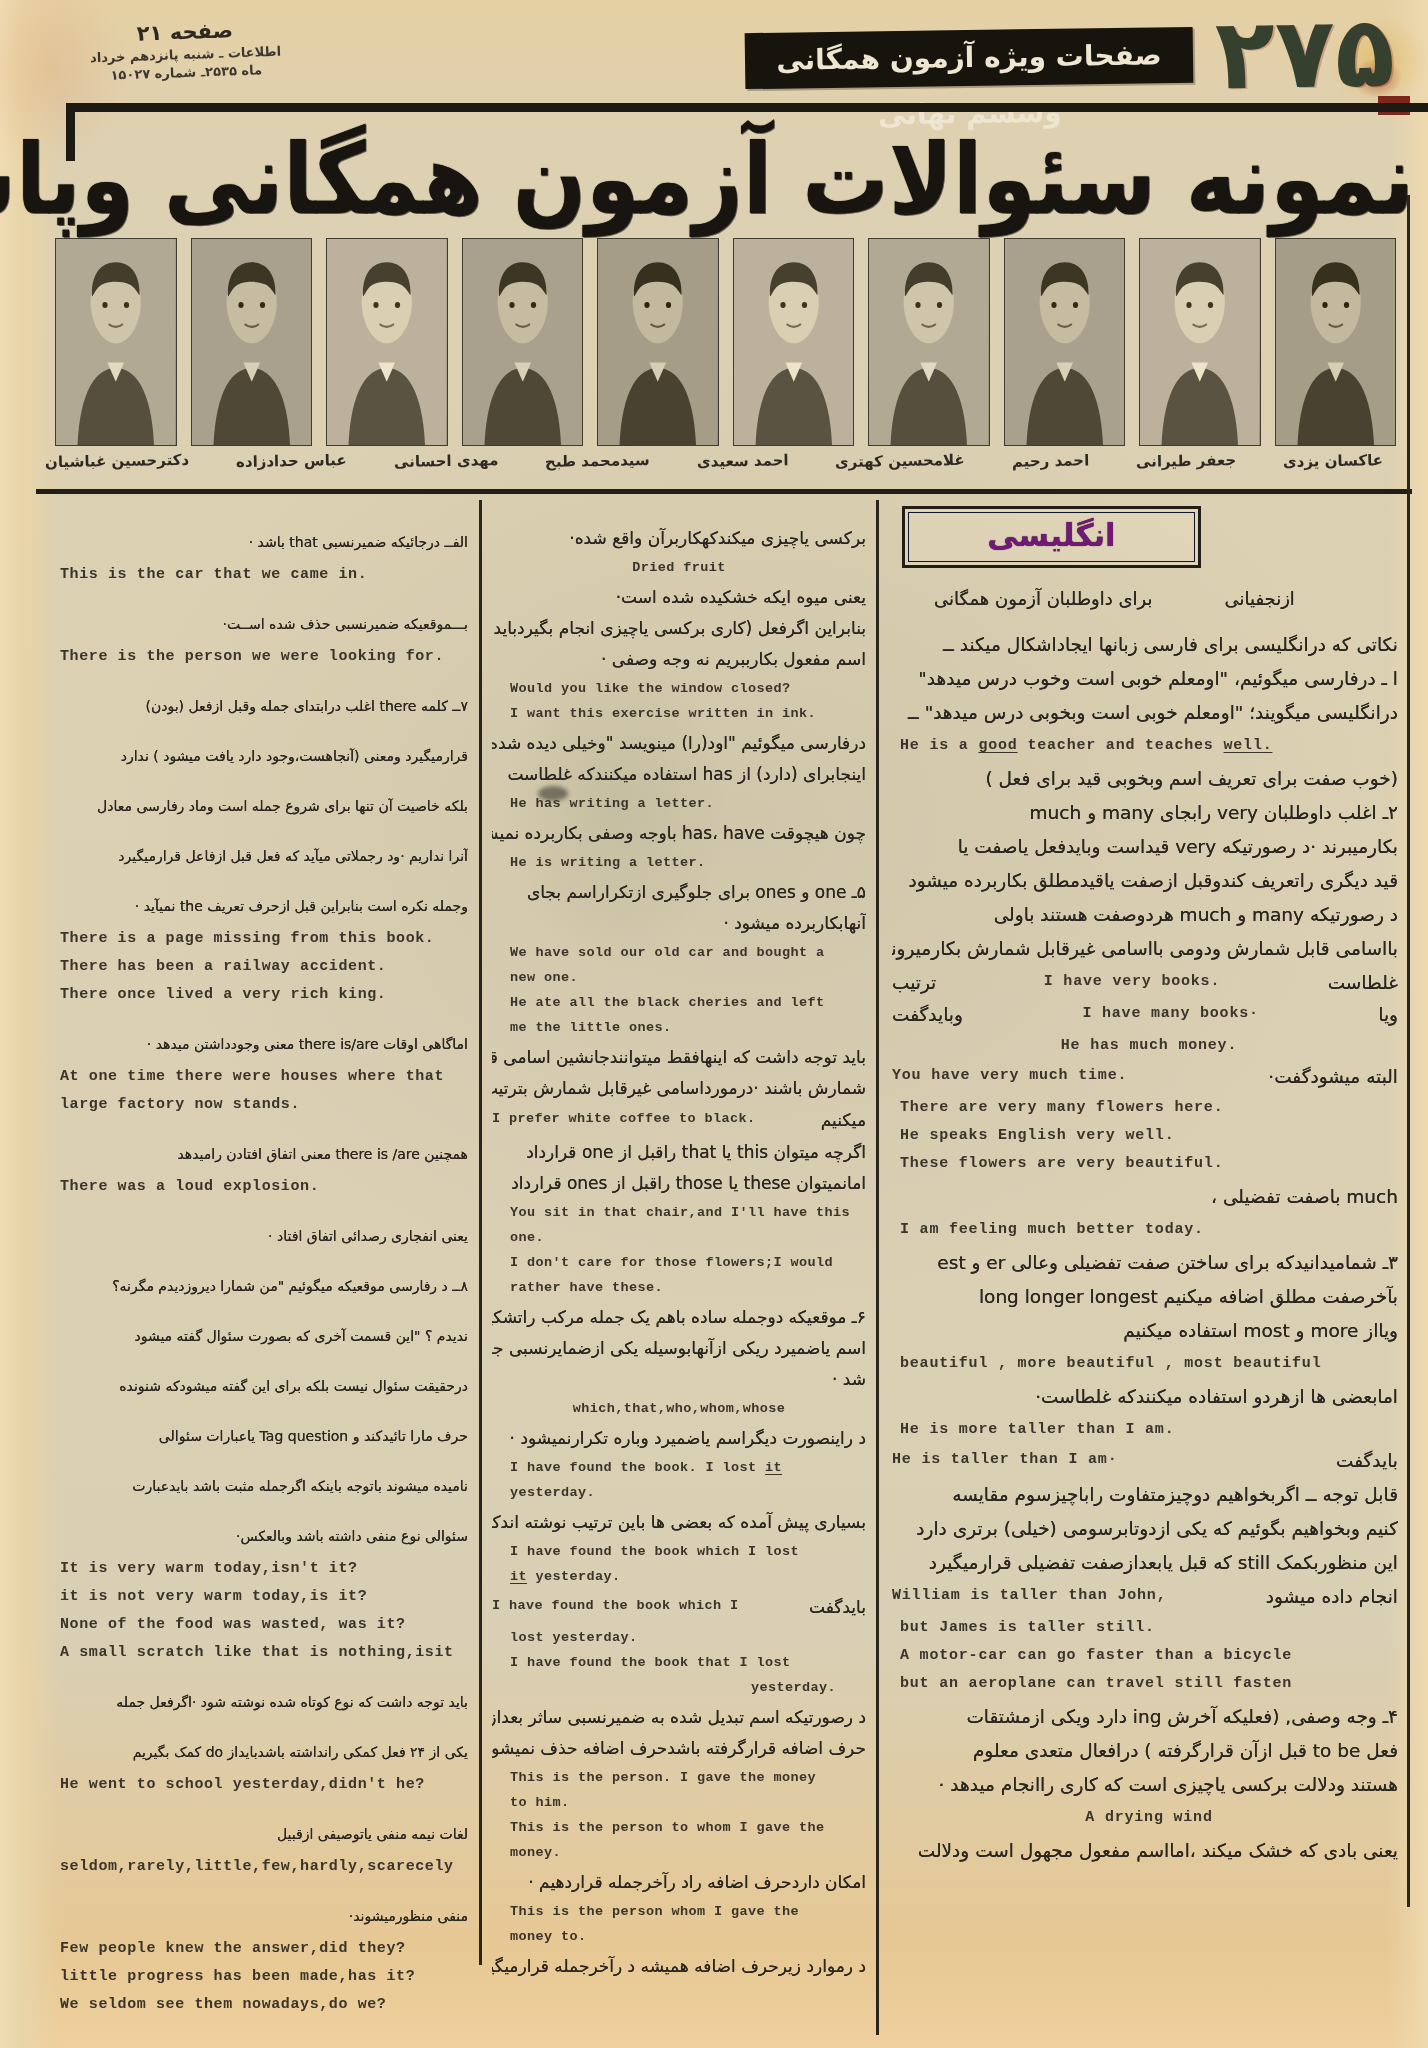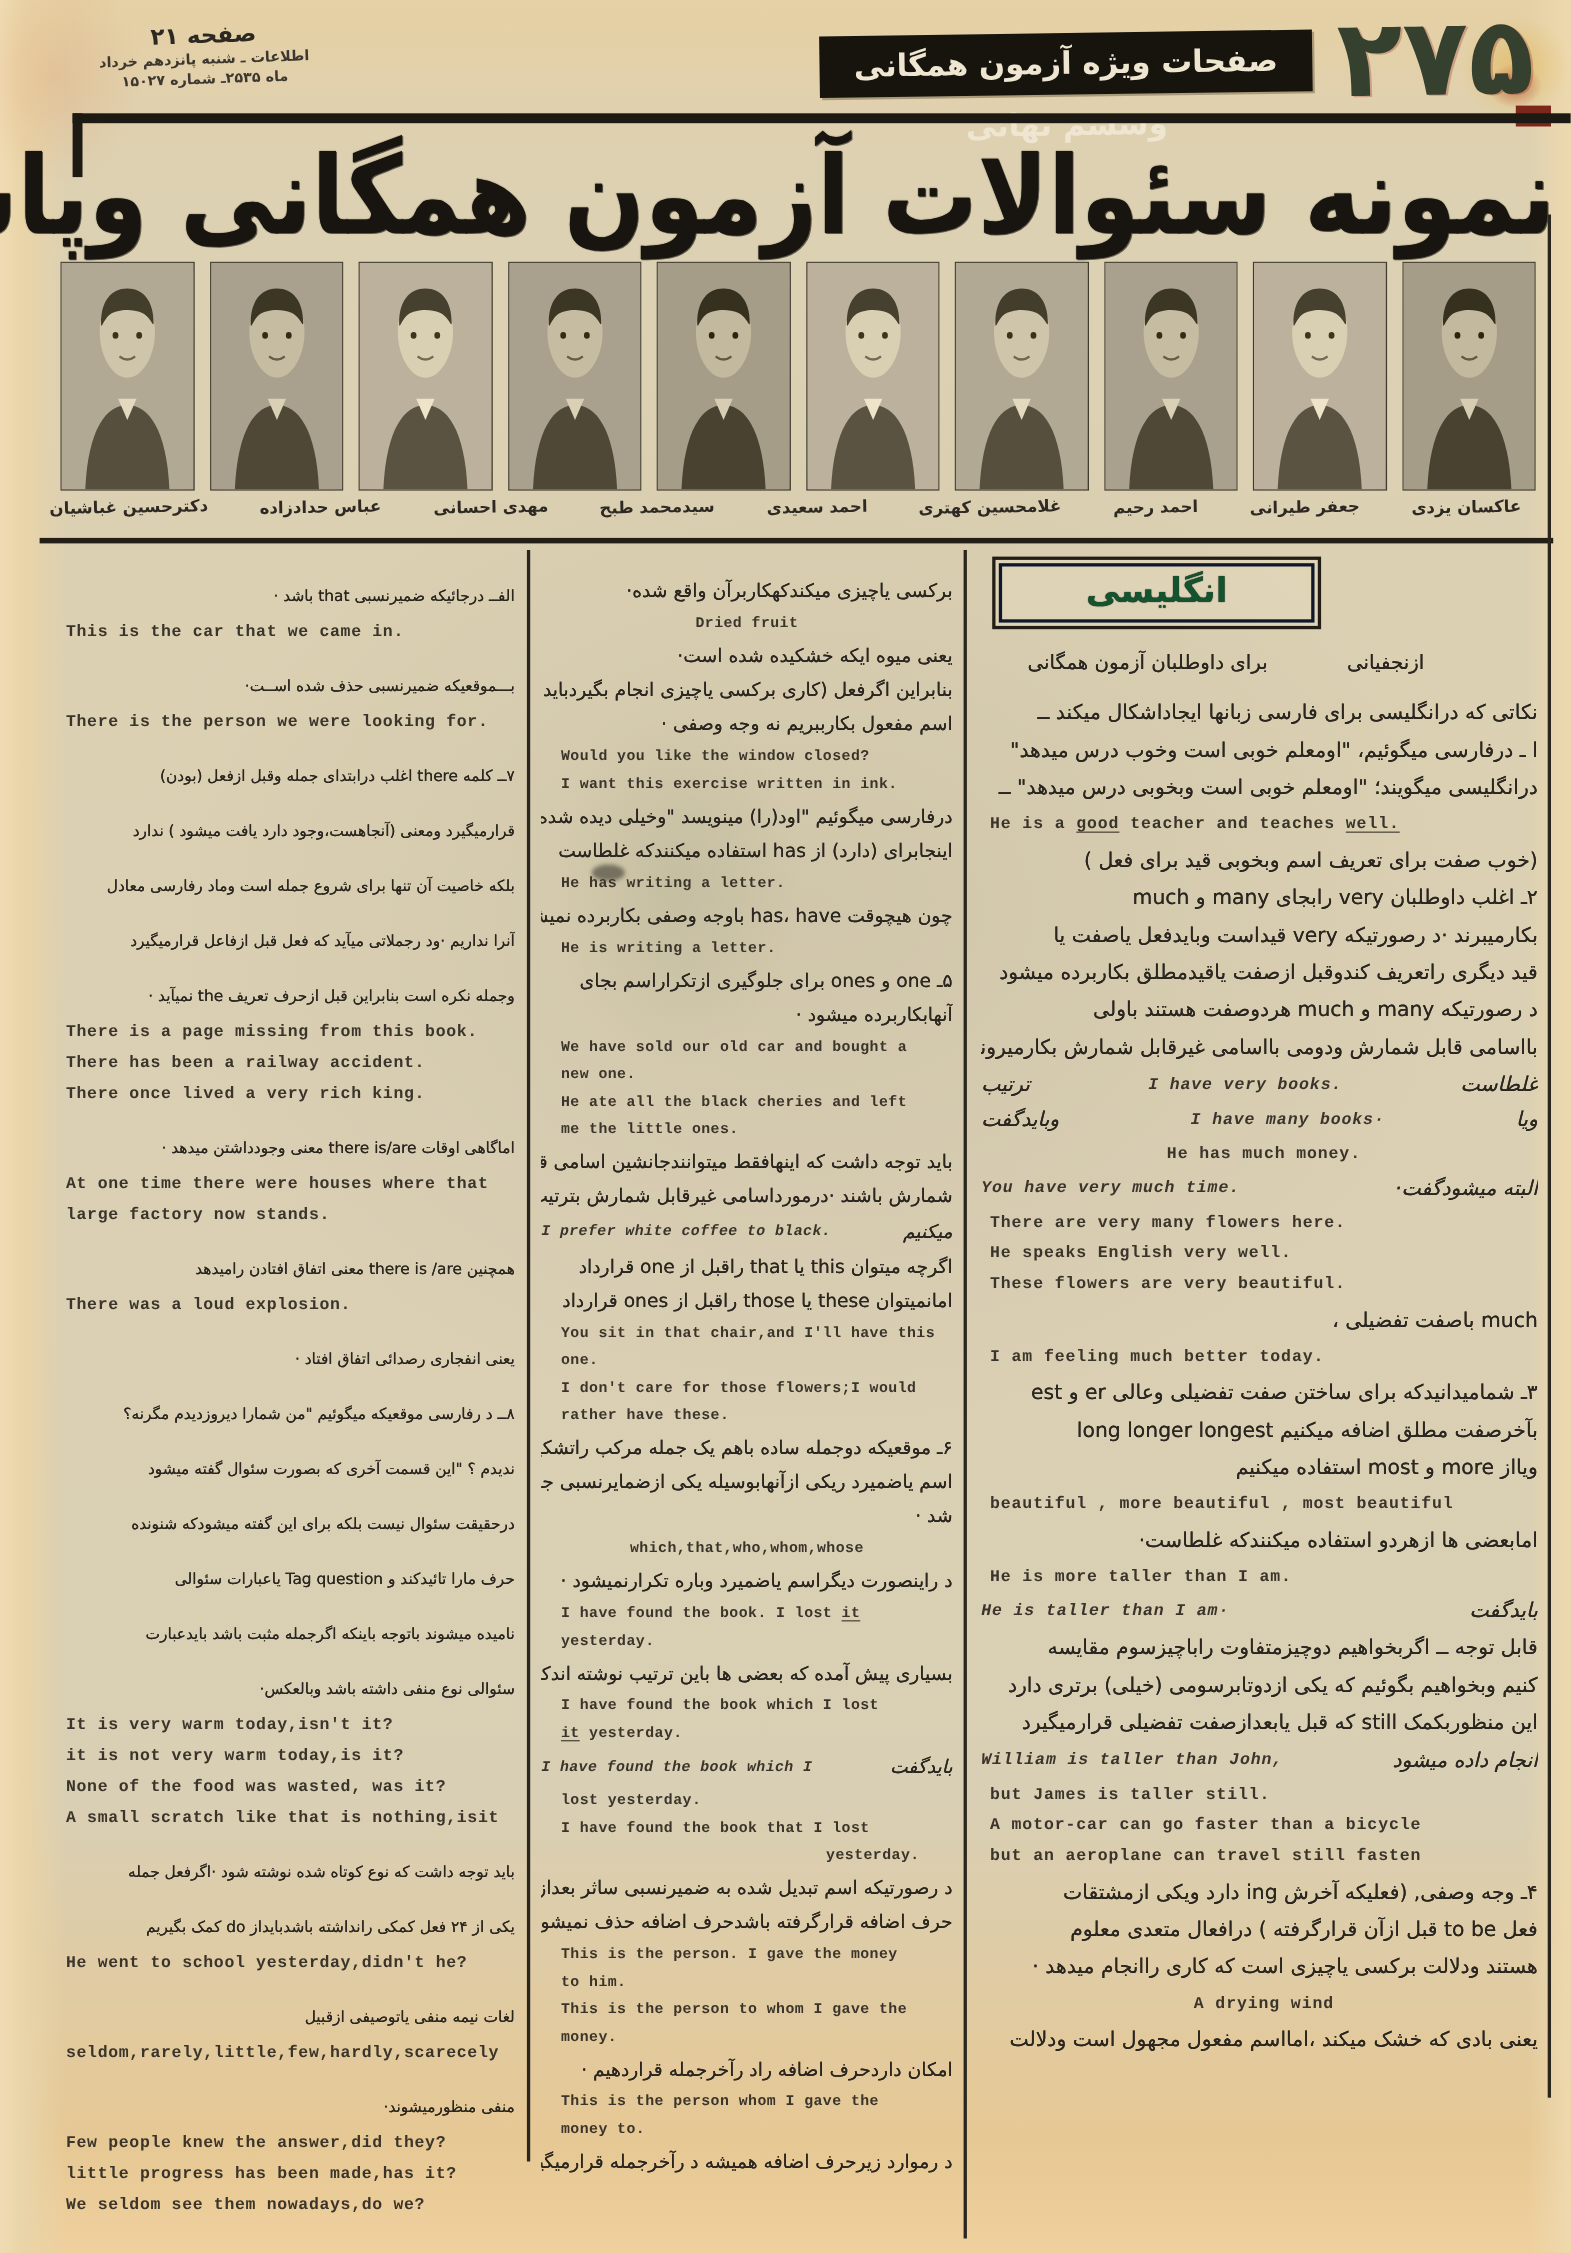--- a/index.html
+++ b/index.html
@@ -72,26 +72,26 @@
   .enc{text-align:center;margin-left:0;}
   .enr{text-align:right;margin-right:30px;}
   u{text-underline-offset:3px;}
 
   .col-left .fa{font-size:14px;margin-top:24px;}
   .col-middle .fa{font-size:17px;margin:5px 0;}
   .col-middle .en,.col-middle .enc,.col-middle .enr{font-size:13.5px;letter-spacing:.4px;margin-top:2px;margin-bottom:2px;line-height:23px;}
   .col-right .fa{font-size:18.5px;margin:8px 0;}
   .col-right .en,.col-right .enc{margin-left:8px;letter-spacing:.8px;}
 
-  .row{display:flex;justify-content:space-between;align-items:center;margin:6px 0;font-style:italic;}
+  .row{display:flex;justify-content:space-between;align-items:flex-start;margin:6px 0;}
   .row .fa,.row .en{margin:0;}
 
   .eng-box{border:3px solid #221e16;width:287px;margin:4px 0 10px 10px;padding:3px;background:rgba(238,228,202,.25);}
-  .eng-inner{border:3px solid #0f172a;direction:rtl;text-align:center;font-size:31px;font-weight:bold;
-    padding:4px 0 8px;color:#14532d;text-shadow:0 0 1px #1e1a13;}
+  .eng-inner{border:1px solid #0f172a;direction:rtl;text-align:center;font-size:31px;font-weight:bold;
+    padding:4px 0 8px;color:#701a75;text-shadow:0 0 1px #1e1a13;}
   .byline{display:flex;align-items:baseline;margin:8px 0 12px;}
   .byline .main{margin-left:42px;font-size:18px;text-align:center;}
   .byline .credit{margin-left:72px;font-size:18px;text-align:right;}
 </style>
 </head>
 <body>
 
 <div class="stain stain-topleft"></div>
 <div class="stain stain-green"></div>
 <div class="stain stain-yellow"></div>

